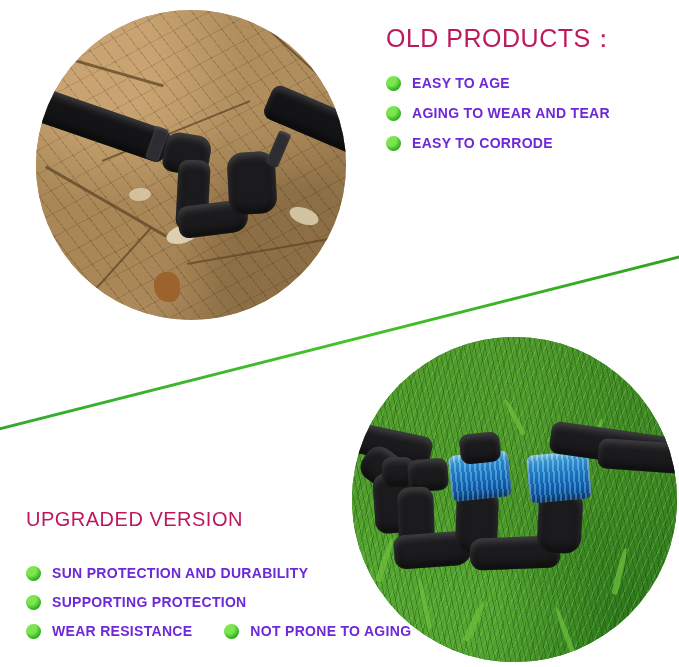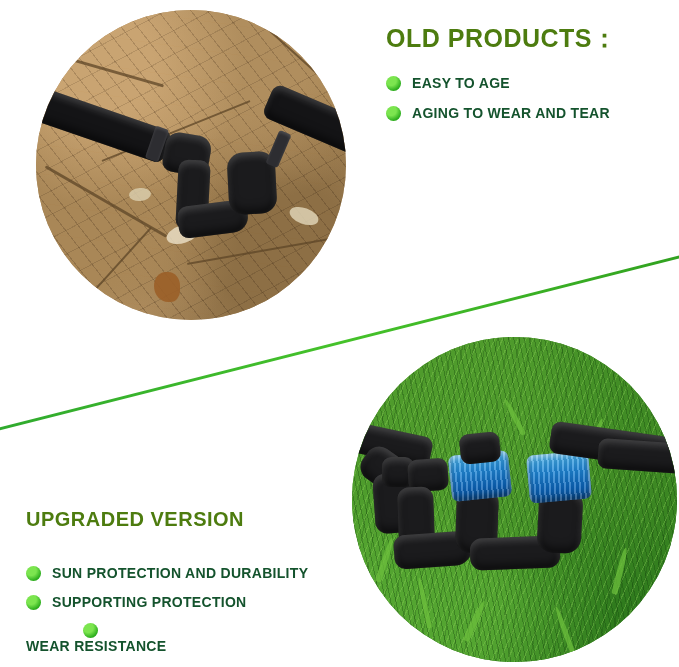--- a/index.html
+++ b/index.html
@@ -83,45 +83,45 @@
     background:linear-gradient(180deg,#4db3e8 0%,#1f86d6 38%,#0b63b8 75%,#0a55a0 100%);
     box-shadow:inset 0 3px 5px rgba(255,255,255,.45), inset 0 -4px 6px rgba(0,0,0,.35);
   }
   .collar:after{
     content:"";position:absolute;inset:0;border-radius:7px;
     background:repeating-linear-gradient(90deg, rgba(255,255,255,.22) 0 2px, rgba(0,0,0,.10) 2px 5px);
   }
 
   
   .heading{
-    font-weight:bold;
-    color:#4d7c0f;
+    font-weight:normal;
+    color:#be185d;
     letter-spacing:.5px;
     position:absolute;
     white-space:nowrap;
   }
   #old-heading{ left:386px; top:22px; font-size:25px; }
   #new-heading{ left:26px; top:508px; font-size:20px; }
 
   .bullet-list{position:absolute;}
   .bullet-row{display:flex;align-items:center;margin-bottom:14px;}
   .dot{
     width:15px;height:15px;border-radius:50%;
     background:radial-gradient(circle at 35% 30%, #7ce54f 0 35%, #2fb01f 70%, #1f8c15 100%);
     flex:0 0 auto;margin-right:11px;
   }
   .bullet-text{
-    font-size:14px;font-weight:bold;color:#14532d;letter-spacing:.3px;white-space:nowrap;
+    font-size:14px;font-weight:bold;color:#6d28d9;letter-spacing:.3px;white-space:nowrap;
   }
 
   #old-bullets{ left:386px; top:75px; }
   #new-bullets{ left:26px; top:565px; }
   #new-bullets .bullet-row{margin-bottom:13px;}
   .row-two{display:flex;align-items:center;}
-  .row-two .grp{display:flex;align-items:center;margin-right:32px;flex-direction:column;}
+  .row-two .grp{display:flex;align-items:center;margin-right:32px;}
 </style>
 </head>
 <body>
 
 <div class="stage">
 
   <div class="photo-circle" id="photo-old">
     <div class="soil"></div>
 
     <div class="crack" style="left:10px;top:58px;width:120px;height:3px;transform:rotate(16deg);"></div>
@@ -184,34 +184,42 @@
 
   <div class="bullet-list" id="old-bullets">
     <div class="bullet-row">
       <span class="dot"></span>
       <span class="bullet-text">EASY TO AGE</span>
     </div>
     <div class="bullet-row">
       <span class="dot"></span>
       <span class="bullet-text">AGING TO WEAR AND TEAR</span>
     </div>
+    <div class="bullet-row">
+      <span class="dot"></span>
+      <span class="bullet-text">EASY TO CORRODE</span>
+    </div>
   </div>
 
   <div class="heading" id="new-heading">UPGRADED VERSION</div>
 
   <div class="bullet-list" id="new-bullets">
     <div class="bullet-row">
       <span class="dot"></span>
       <span class="bullet-text">SUN PROTECTION AND DURABILITY</span>
     </div>
     <div class="bullet-row">
       <span class="dot"></span>
       <span class="bullet-text">SUPPORTING PROTECTION</span>
     </div>
     <div class="row-two">
       <div class="grp">
         <span class="dot"></span>
         <span class="bullet-text">WEAR RESISTANCE</span>
       </div>
+      <div class="grp">
+        <span class="dot"></span>
+        <span class="bullet-text">NOT PRONE TO AGING</span>
+      </div>
     </div>
   </div>
 
 </div>
 
 </body></html>

